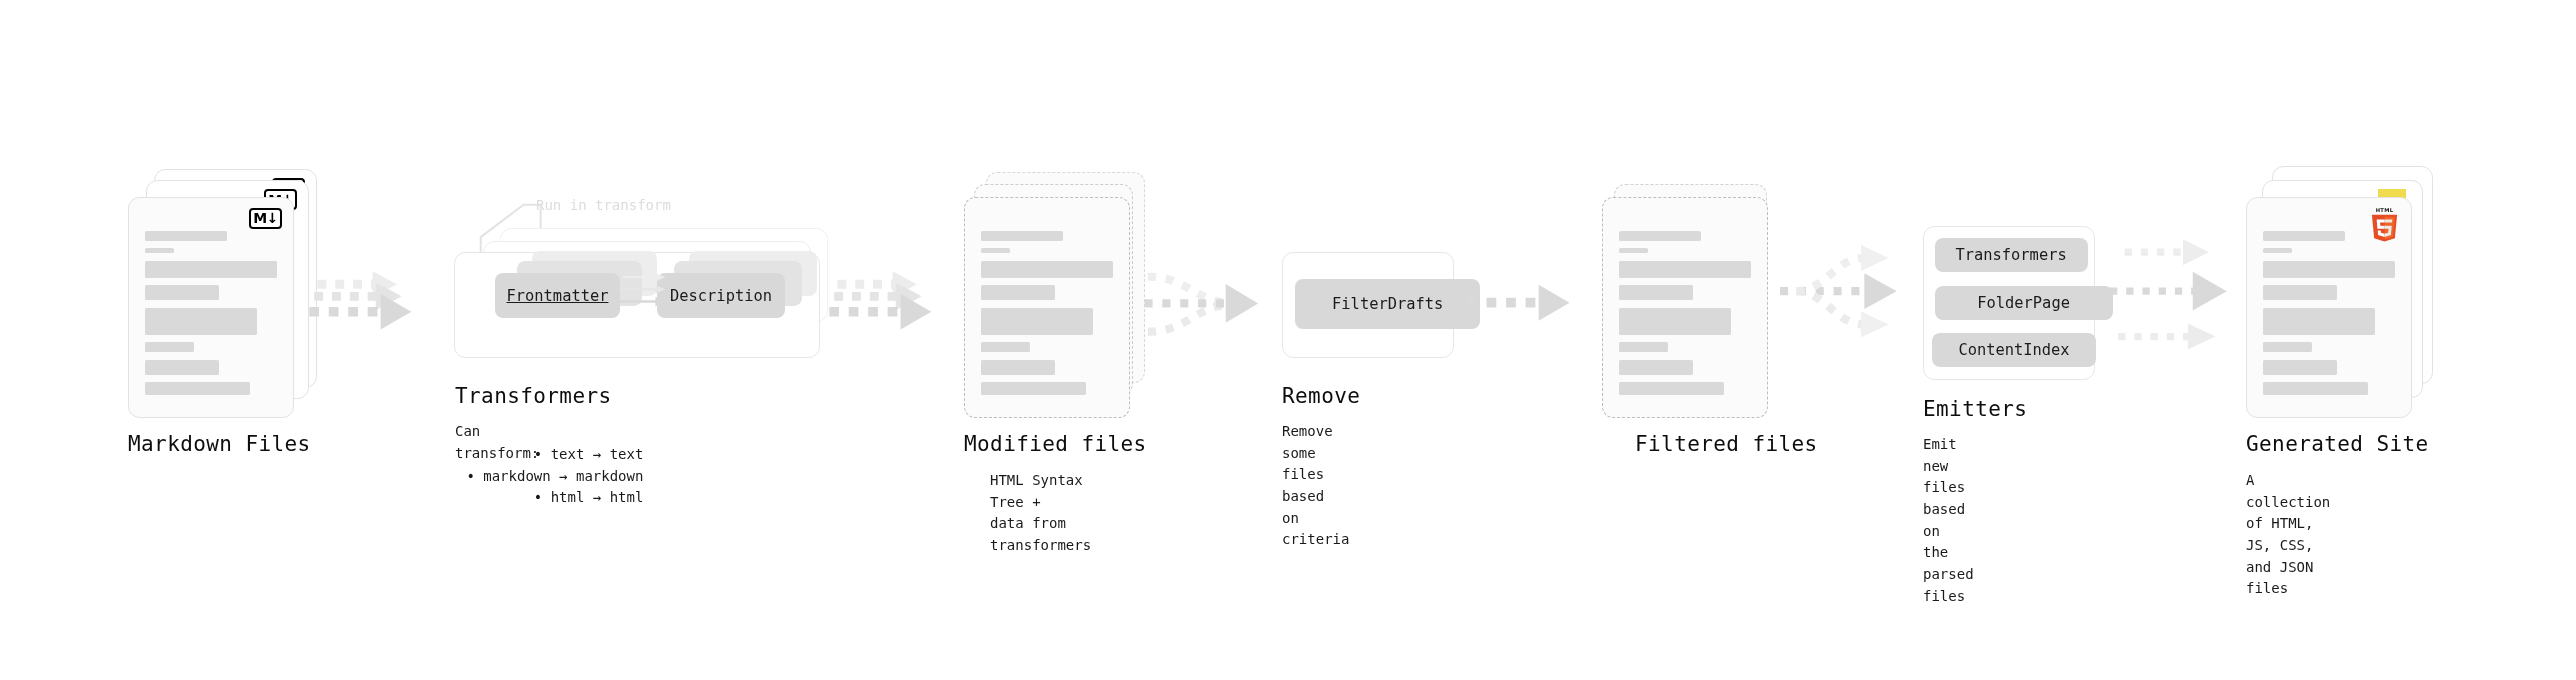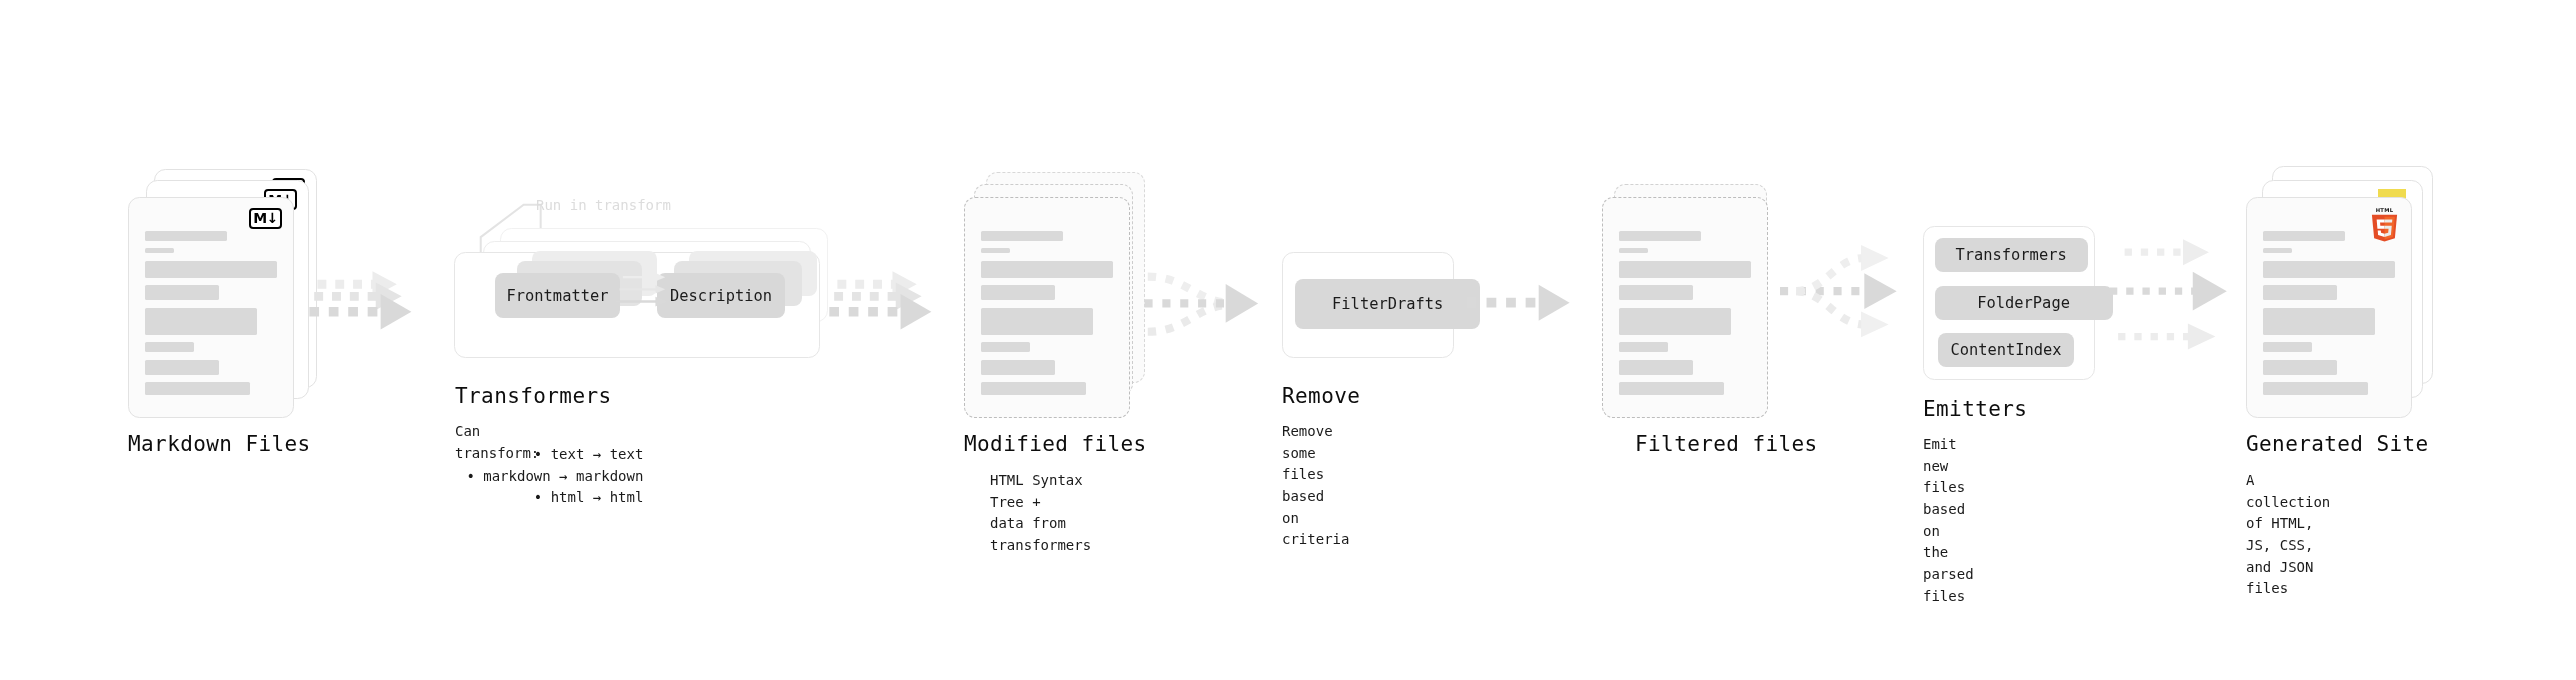--- a/index.html
+++ b/index.html
@@ -132,21 +132,21 @@
     <svg style="left:479px; top:195px;" width="146" height="81" viewBox="0 0 180 100">
       <path d="M2,85 L2,52 L55,12 L76,12 L76,50" stroke="#e3e3e3" stroke-width="2.5" fill="none"></path>
     </svg>
     <div class="parallel-label" style="left:536px; top:197px;">Run in transform</div>
 
     <div class="pbox" style="left:500px; top:228px; width:328px; height:94px; border-color:#f1f1f1;"></div>
     <div class="pbox" style="left:483px; top:241px; width:328px; height:94px; border-color:#ededed;"></div>
     <div class="pbox" style="left:454px; top:252px; width:366px; height:106px;">
       <div class="chip faded2" style="left:77px; top:-2.4px; width:125px; height:45px;"></div>
       <div class="chip faded1" style="left:62px; top:8.1px; width:125px; height:45px;"></div>
-      <div class="chip" style="left:40px; top:20.3px; width:125px; height:45px;">Frontmatter</div>
+      <div class="chip" style="left:40px; top:20.3px; width:125px; height:45px;text-decoration:underline;">Frontmatter</div>
 
       <div class="chip faded2" style="left:234px; top:-2.4px; width:128px; height:45px;"></div>
       <div class="chip faded1" style="left:219px; top:8.1px; width:128px; height:45px;"></div>
       <div class="chip" style="left:202px; top:20.3px; width:128px; height:45px;">Description</div>
 
       <svg style="left:163px; top:19.5px;" width="57" height="49" viewBox="0 0 70 60">
         <g stroke="#ededed" stroke-width="3" fill="none">
           <line x1="6" y1="5" x2="48" y2="5"></line>
         </g>
         <polygon points="46,0 58,5 46,10" fill="#ededed"></polygon>
@@ -255,21 +255,21 @@
     </g>
     <polygon points="100,6 134,22 100,38" fill="#f0f0f0"></polygon>
     <polygon points="104,41 144,63 104,85" fill="#d9d9d9"></polygon>
     <polygon points="100,88 134,104 100,120" fill="#f0f0f0"></polygon>
   </svg>
 
   <div class="node">
     <div class="pbox" style="left:1923px; top:226px; width:172px; height:154px;">
       <div class="chip" style="left:10.6px; top:11.4px; width:153px; height:34px;">Transformers</div>
       <div class="chip" style="left:10.6px; top:59px; width:178px; height:34px;">FolderPage</div>
-      <div class="chip" style="left:14px; top:106px; width:136px; height:34px;">ContentIndex</div>
+      <div class="chip" style="left:8px; top:106px; width:164px; height:34px;">ContentIndex</div>
     </div>
     <div class="title" style="left:1923px; top:397px;">Emitters</div>
     <div class="caption" style="left:1923px; top:434px;">Emit new files based on
 the parsed files</div>
   </div>
 
   <svg style="left:2110px; top:236px;" width="146" height="146" viewBox="0 0 180 180">
     <g fill="none" stroke-width="9" stroke-dasharray="9 11">
       <line x1="18" y1="20" x2="92" y2="20" stroke="#ededed"></line>
       <line x1="0" y1="68" x2="106" y2="68" stroke="#d9d9d9"></line>

